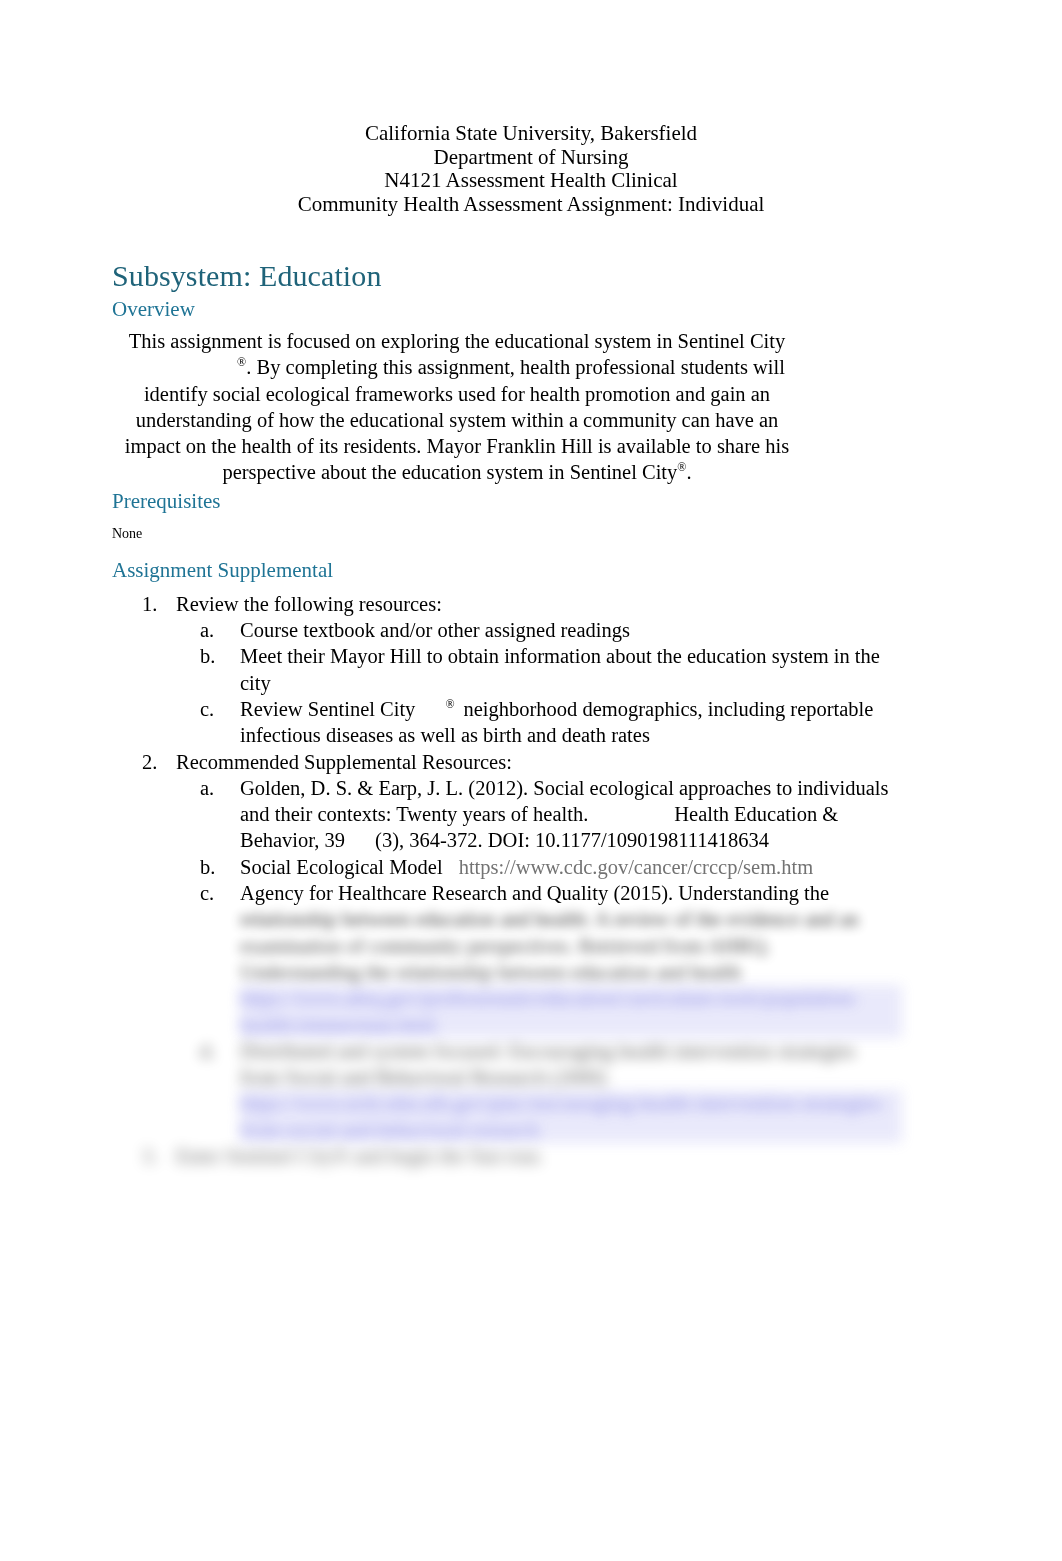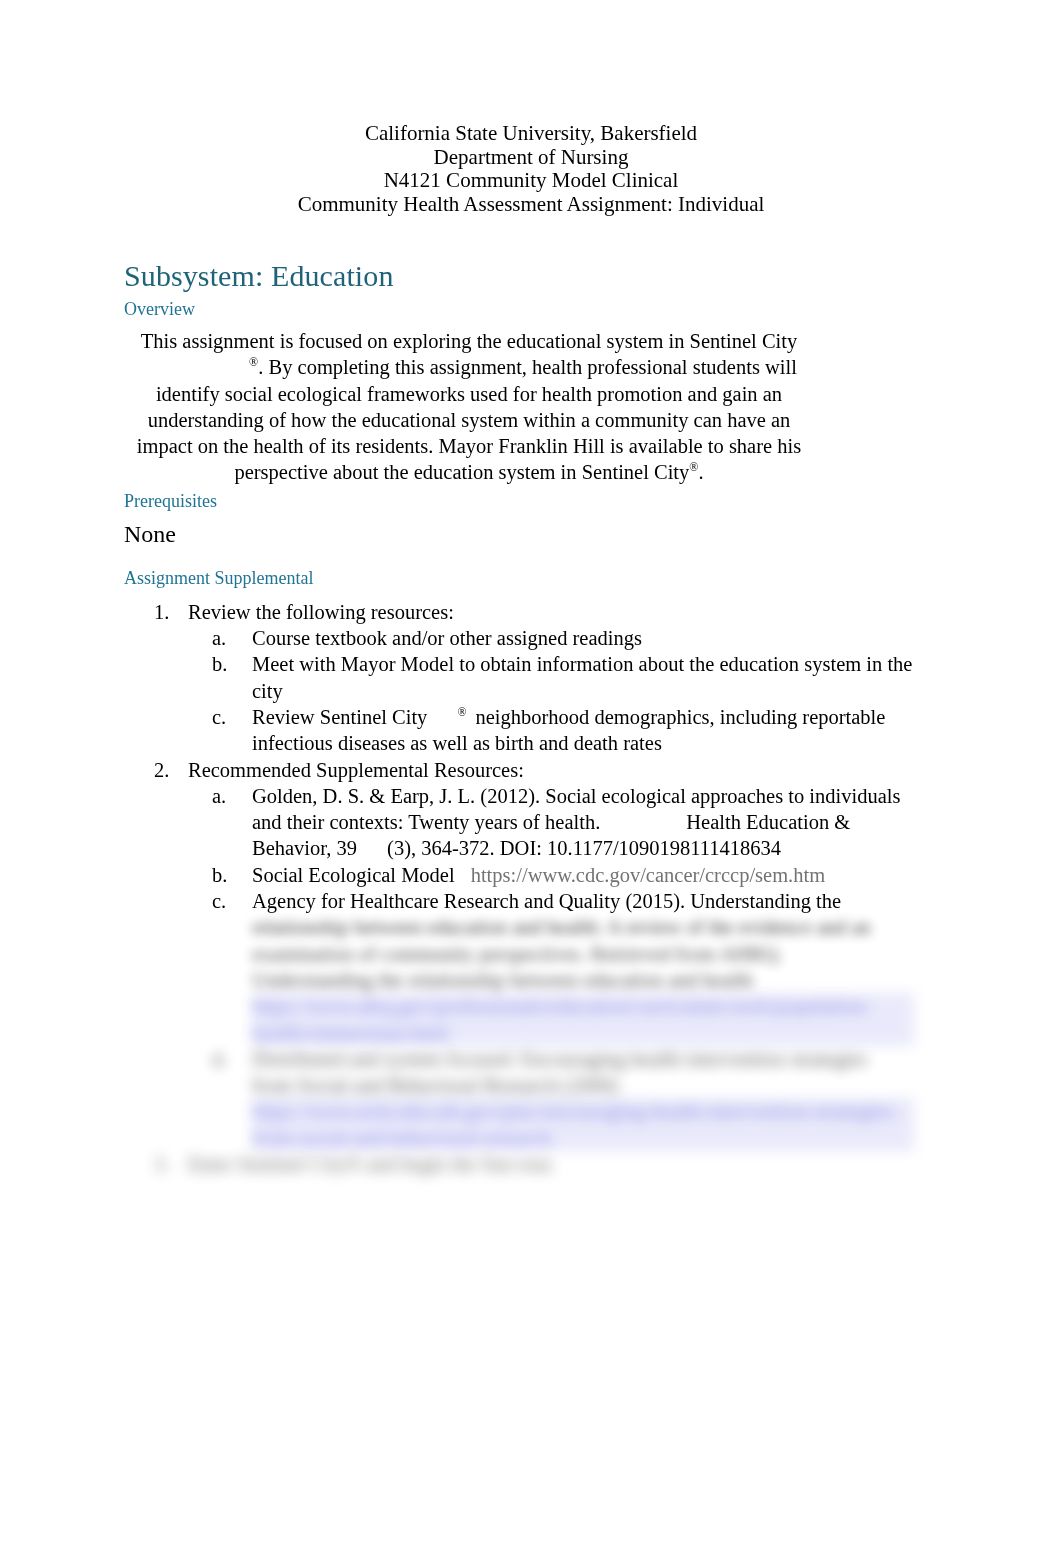--- a/index.html
+++ b/index.html
@@ -34,37 +34,37 @@
     width: 1062px;
     text-align: center;
     font-size: 21px;
     line-height: 23.6px;
   }
   .doc-header .hline { display: block; white-space: pre; }
 
   
   .content {
     position: absolute;
-    left: 124px;
+    left: 112px;
     top: 258px;
     width: 790px;
   }
 
   h1.title {
     font-size: 30px;
     font-weight: normal;
     color: #1F6379;
     margin: 0 0 0 0;
     padding: 0;
     line-height: 36px;
     letter-spacing: .1px;
   }
 
   h2.section {
-    font-size: 18px;
+    font-size: 21px;
     font-weight: normal;
     color: #1F7495;
     margin: 0;
     padding: 0;
     line-height: 30px;
   }
 
   .sec-overview { margin-top: 38px; }
   .sec-prereq   { margin-top: 55px; }
   .sec-instr    { margin-top: 54px; }
@@ -72,23 +72,23 @@
   p.body {
     font-size: 20.5px;
     line-height: 26.3px;
     margin: 4px 0 0 0;
     padding: 0;
     text-align: center;
     width: 690px;
   }
 
   p.prereq-body {
-    font-size: 24px;
+    font-size: 14px;
     line-height: 26px;
-    margin: 5px 0 16px 0;
+    margin: 5px 0 8px 0;
   }
 
   sup.reg {
     font-size: 12px;
     vertical-align: super;
     line-height: 0;
   }
   .gap-wide { display: inline-block; width: 108px; }
   .gap-sm   { display: inline-block; width: 9px; }
   .gap-md   { display: inline-block; width: 30px; }
@@ -145,21 +145,21 @@
   .link-blur { color: #4E4ED8; background: rgba(150,150,235,.30); }
 </style>
 </head>
 <body>
 
 <div class="page">
 
   <div class="doc-header">
     <span class="hline">California State University, Bakersfield</span>
     <span class="hline">Department of Nursing</span>
-    <span class="hline">N4121 Community Model Clinical</span>
+    <span class="hline">N4121 Assessment Health Clinical</span>
     <span class="hline">Community Health Assessment Assignment: Individual</span>
   </div>
 
   <div class="content">
 
     <h1 class="title">Subsystem: Education</h1>
 
     <h2 class="section sec-overview">Overview</h2>
     <p class="body"><span>This assignment is focused on exploring the educational system in Sentinel City</span><span class="gap-wide"></span><sup class="reg">®</sup><span>. By completing this assignment, health professional students will identify social ecological frameworks used for health promotion and gain an understanding of how the educational system within a community can have an impact on the health of its residents. Mayor Franklin Hill is available to share his perspective about the education system in Sentinel City</span><sup class="reg">®</sup><span>.</span></p>
 
@@ -174,21 +174,21 @@
         <span class="marker">1.</span>
         <span class="li-text">Review the following resources:</span>
 
         <ol class="lvl2">
           <li>
             <span class="marker">a.</span>
             <span class="li-text">Course textbook and/or other assigned readings</span>
           </li>
           <li>
             <span class="marker">b.</span>
-            <span class="li-text">Meet with Mayor Model to obtain information about the education system in the city</span>
+            <span class="li-text">Meet their Mayor Hill to obtain information about the education system in the city</span>
           </li>
           <li>
             <span class="marker">c.</span>
             <span class="li-text"><span>Review Sentinel City</span><span class="gap-md"></span><sup class="reg">®</sup><span class="gap-sm"></span><span>neighborhood demographics, including reportable infectious diseases as well as birth and death rates</span></span>
           </li>
         </ol>
       </li>
 
       <li>
         <span class="marker">2.</span>

